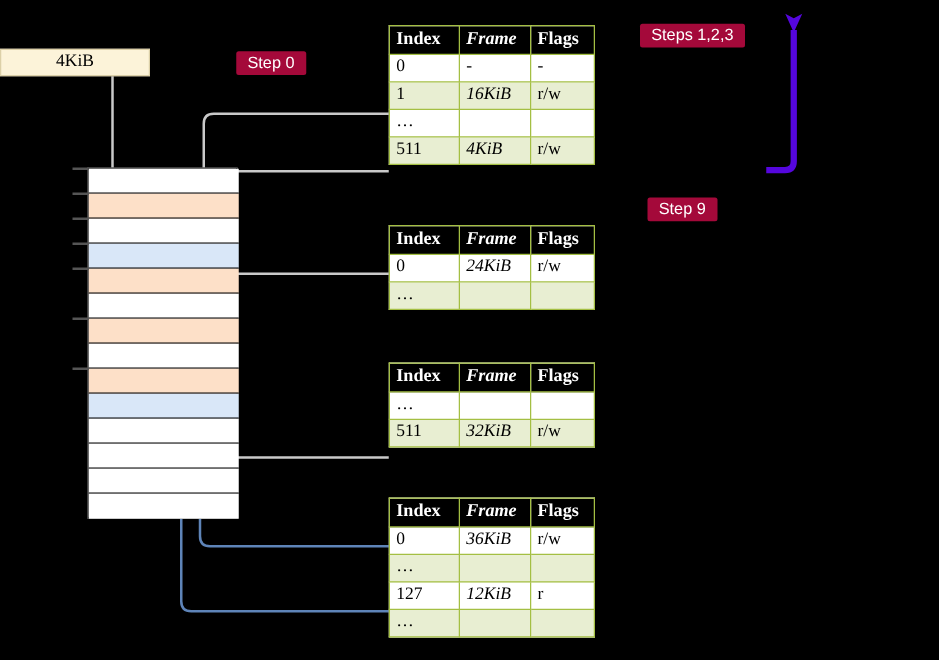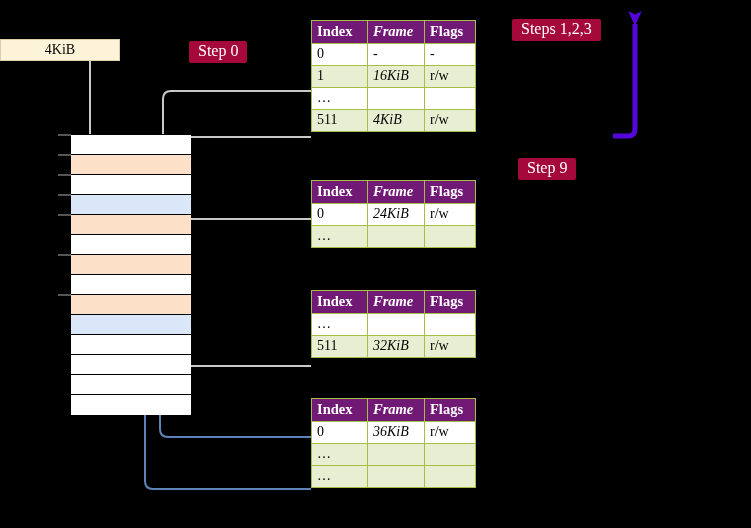--- a/index.html
+++ b/index.html
@@ -33,24 +33,24 @@
     color: #000;
     font-family: "Liberation Serif", serif;
   }
 
   
   .badge {
     display: inline-flex;
     align-items: center;
     justify-content: center;
     padding: 2px 9px 3px 9px;
-    font-size: 16px;
+    font-size: 13px;
     line-height: 1.05;
     color: #ffffff;
-    font-family: Liberation Serif, serif;
+    font-family: Liberation Sans, sans-serif;
     border-radius: 2px;
     white-space: nowrap;
   }
   .badge-crimson { background: #a4093a; }
   .badge-violet  { background: #6a0dec; }
 
   #badge-step0      { left: 189px; top: 41px; }
   #badge-steps123   { left: 512px; top: 19px; }
   #badge-steps1234  { left: 650px; top: 19px; }
   #badge-step4      { left: 518px; top: 158px; }
@@ -68,21 +68,21 @@
     border: 1px solid #a4bf43;
     padding: 2px 5px 3px 5px;
     text-align: left;
     vertical-align: middle;
     height: 18px;
     box-sizing: border-box;
     color: #000000;
     font-weight: normal;
   }
   .ptable th {
-    background: #701a75;
+    background: #000000;
     color: #ffffff;
     font-weight: bold;
     font-size: 14.5px;
     height: 21px;
   }
   .ptable tr.row-alt td { background: #e8eed2; }
   .ptable tr.row-plain td { background: #ffffff; }
   .ptable td.hl { background: #ffffa0; }
   .c-index { width: 56px; }
   .c-frame { width: 57px; font-style: italic; }
@@ -308,20 +308,25 @@
         <tr class="row-plain">
           <td class="c-index">0</td>
           <td class="c-frame">36KiB</td>
           <td class="c-flags">r/w</td>
         </tr>
         <tr class="row-alt">
           <td class="c-index">…</td>
           <td class="c-frame"></td>
           <td class="c-flags"></td>
         </tr>
+        <tr class="row-plain">
+          <td class="c-index">127</td>
+          <td class="c-frame">12KiB</td>
+          <td class="c-flags">r</td>
+        </tr>
         <tr class="row-alt">
           <td class="c-index">…</td>
           <td class="c-frame"></td>
           <td class="c-flags"></td>
         </tr>
       </tbody>
     </table>
 
 </div>
 

